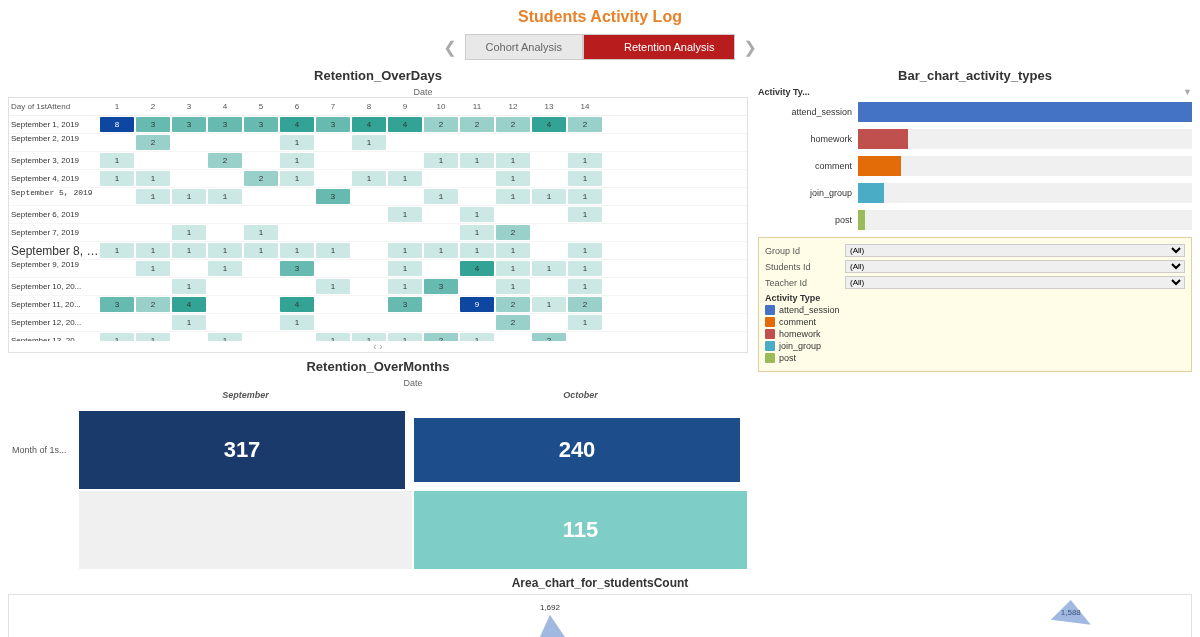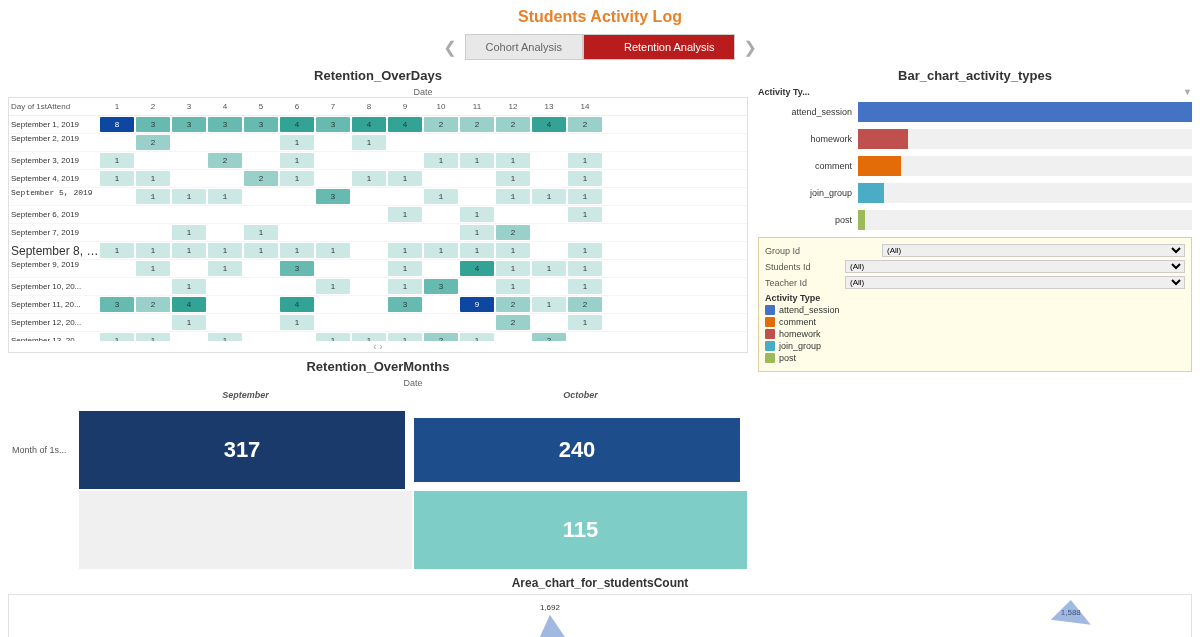--- a/index.html
+++ b/index.html
@@ -375,21 +375,21 @@
             <div style="display: flex; align-items: center; margin-bottom: 5px; height: 22px;">
               <div style="width: 100px; font-size: 9px; text-align: right; padding-right: 6px; color: rgb(51, 51, 51);">post</div>
               <div style="flex: 1 1 0%; height: 20px; background: rgb(240, 240, 240); position: relative;">
                 <div style="width: 2.2%; height: 100%; background: rgb(155, 187, 89);"></div>
               </div>
             </div>
           </div>
       </div>
 
       <div style="background:#fffde7; border:1px solid #e0d0a0; padding:6px; margin-top:6px; font-size:9px;">
-        <div style="display:flex; align-items:center; margin-bottom:3px;gap:37px;">
+        <div style="display:flex; align-items:center; margin-bottom:3px;">
           <div style="width:80px; color:#555;">Group Id</div>
           <select style="flex:1; font-size:8px; border:1px solid #ccc;">
             <option>(All)</option>
           </select>
         </div>
         <div style="display:flex; align-items:center; margin-bottom:3px;">
           <div style="width:80px; color:#555;">Students Id</div>
           <select style="flex:1; font-size:8px; border:1px solid #ccc;">
             <option>(All)</option>
           </select>

